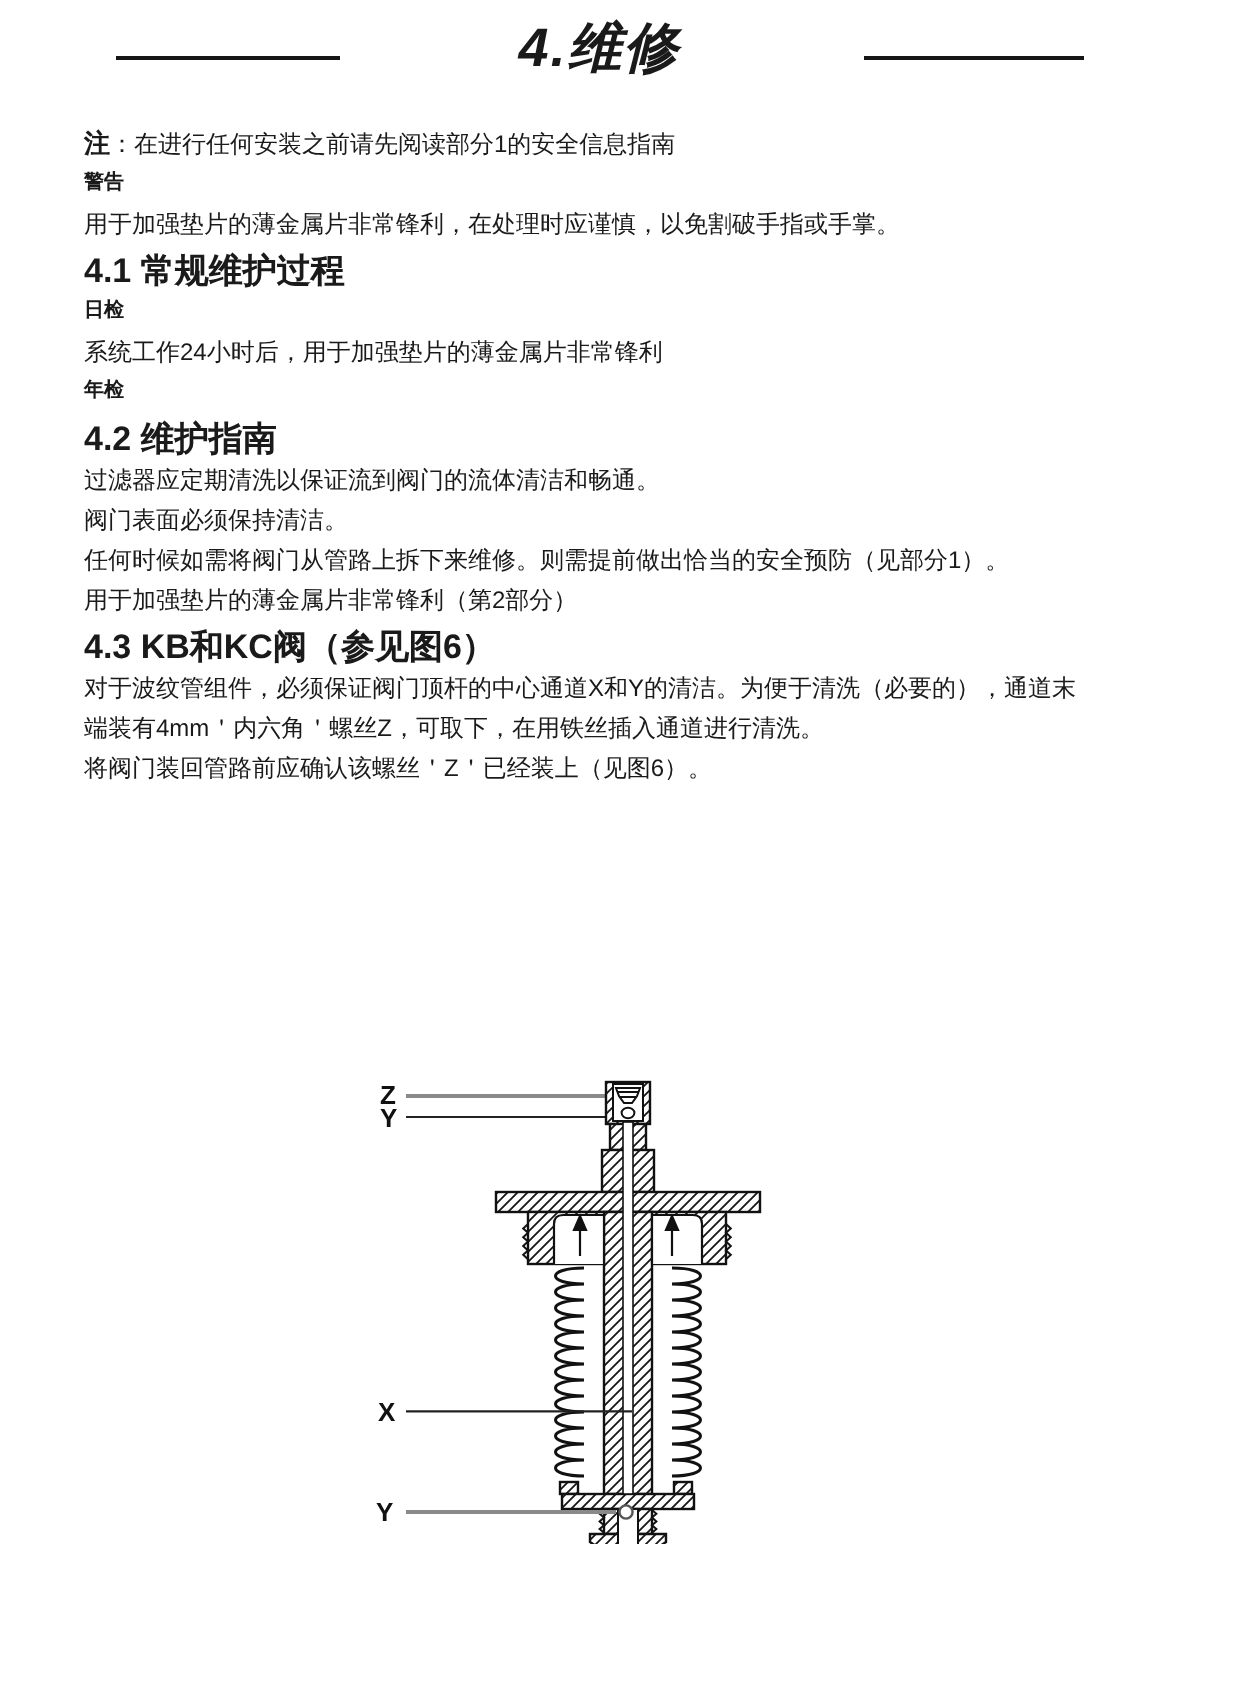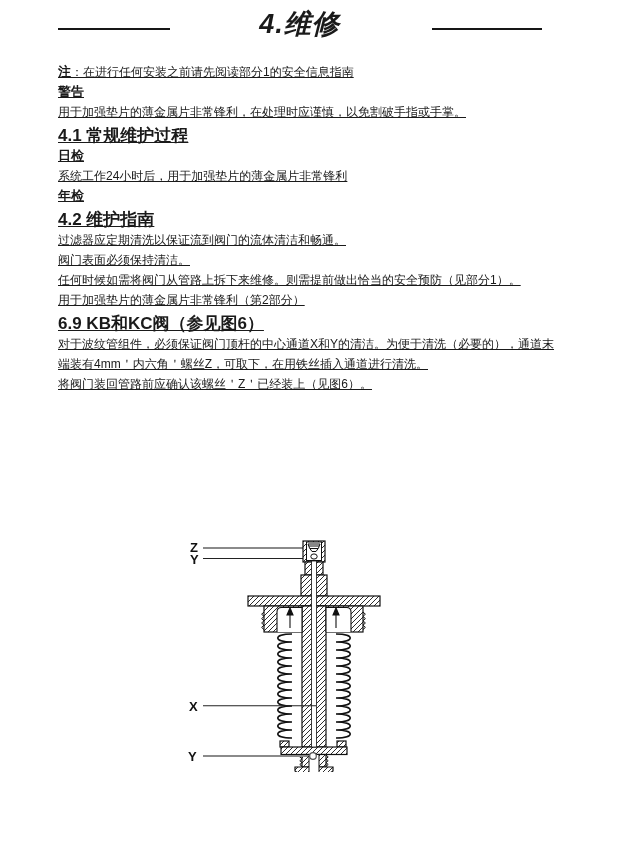--- a/index.html
+++ b/index.html
@@ -7,24 +7,24 @@
     position:relative;width:621px;height:772px;background:#ffffff;
     font-family:"Liberation Sans","DejaVu Sans",sans-serif;color:#1a1a1a;overflow:hidden;
   }
   .rule{position:absolute;top:28px;height:2px;background:#161616;}
   .rule-left{left:58px;width:112px;}
   .rule-right{left:432px;width:110px;}
   .page-title{
     position:absolute;left:0;right:22px;top:6px;margin:0;text-align:center;
     font-size:27px;font-style:italic;font-weight:bold;letter-spacing:1px;
   }
-  .content{position:absolute;left:58px;top:62px;width:512px;text-decoration:underline;}
+  .content{position:absolute;left:42px;top:62px;width:512px;}
   .content p{margin:0;}
   .body{font-size:12px;line-height:20px;}
-  .h2{font-size:13px;line-height:20px;font-weight:bold;}
+  .h2{font-size:10px;line-height:20px;font-weight:bold;}
   .h1{font-size:17px;line-height:21px;font-weight:bold;margin-top:3px !important;}
   .note .note-label{font-size:13px;font-weight:bold;}
   .figure{position:absolute;left:170px;top:535px;width:280px;height:307px;}
   .figure text{font-family:"Liberation Sans","DejaVu Sans",sans-serif;font-weight:bold;fill:#111;}
   .lbl{font-size:13px;}
   .cap{font-size:13.5px;}
 </style>
 </head>
 <body>
 
@@ -40,21 +40,21 @@
     <p class="body">用于加强垫片的薄金属片非常锋利，在处理时应谨慎，以免割破手指或手掌。</p>
     <p class="h1">4.1 常规维护过程</p>
     <p class="h2">日检</p>
     <p class="body">系统工作24小时后，用于加强垫片的薄金属片非常锋利</p>
     <p class="h2">年检</p>
     <p class="h1">4.2 维护指南</p>
     <p class="body">过滤器应定期清洗以保证流到阀门的流体清洁和畅通。</p>
     <p class="body">阀门表面必须保持清洁。</p>
     <p class="body">任何时候如需将阀门从管路上拆下来维修。则需提前做出恰当的安全预防（见部分1）。</p>
     <p class="body">用于加强垫片的薄金属片非常锋利（第2部分）</p>
-    <p class="h1">6.9 KB和KC阀（参见图6）</p>
+    <p class="h1">4.3 KB和KC阀（参见图6）</p>
     <p class="body">对于波纹管组件，必须保证阀门顶杆的中心通道X和Y的清洁。为便于清洗（必要的），通道末</p>
     <p class="body">端装有4mm＇内六角＇螺丝Z，可取下，在用铁丝插入通道进行清洗。</p>
     <p class="body">将阀门装回管路前应确认该螺丝＇Z＇已经装上（见图6）。</p>
   </div>
 
   <svg class="figure" viewBox="0 0 280 307" width="280" height="307" xmlns="http://www.w3.org/2000/svg">
     <defs>
       <pattern id="h" width="5" height="5" patternUnits="userSpaceOnUse">
         <rect width="5" height="5" fill="#ffffff"></rect>
         <path d="M-1,1 l2,-2 M0,5 l5,-5 M4,6 l2,-2" stroke="#161616" stroke-width="0.9" fill="none"></path>

